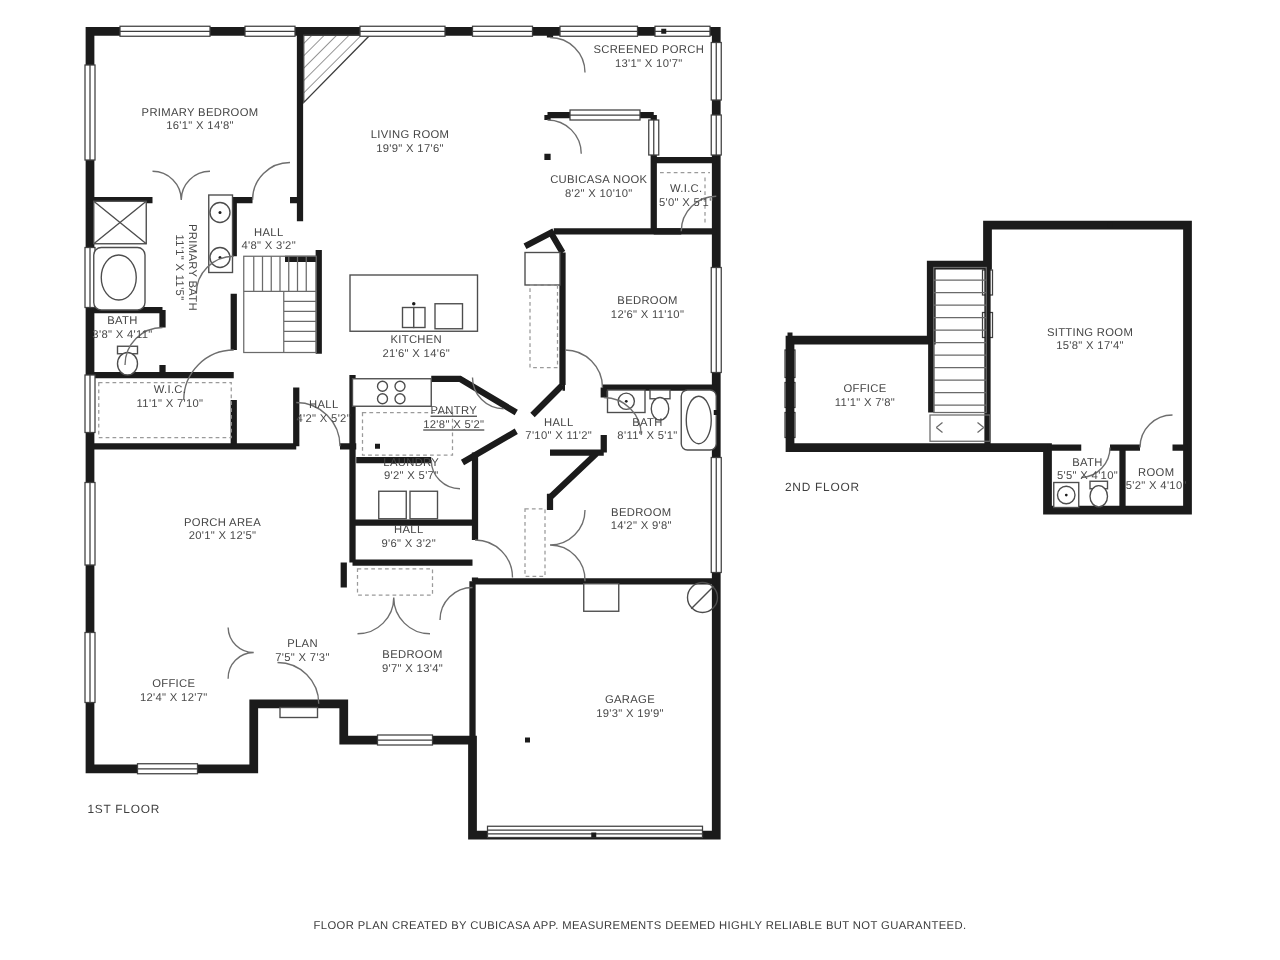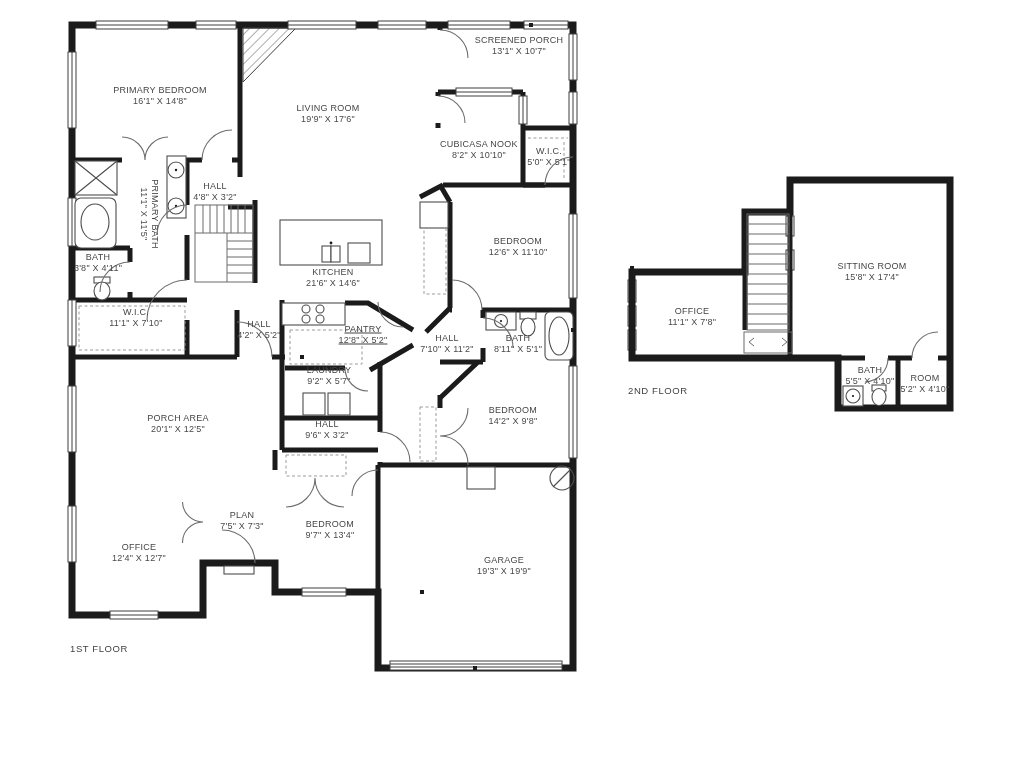--- a/index.html
+++ b/index.html
@@ -329,13 +329,14 @@
       </div>
       <div class="room-label" style="left: 925px; top: 383px;">
         <div>ROOM</div>
         <div class="dims">5'2" X 4'10"</div>
       </div>
     </div>
 
   <div class="floor-label" style="left:70px;top:648px;">1ST FLOOR</div>
   <div class="floor-label" style="left:628px;top:390px;">2ND FLOOR</div>
 
+  <div id="disclaimer">FLOOR PLAN CREATED BY CUBICASA APP. MEASUREMENTS DEEMED HIGHLY RELIABLE BUT NOT GUARANTEED.</div>
 </div>
 
 </body></html>

